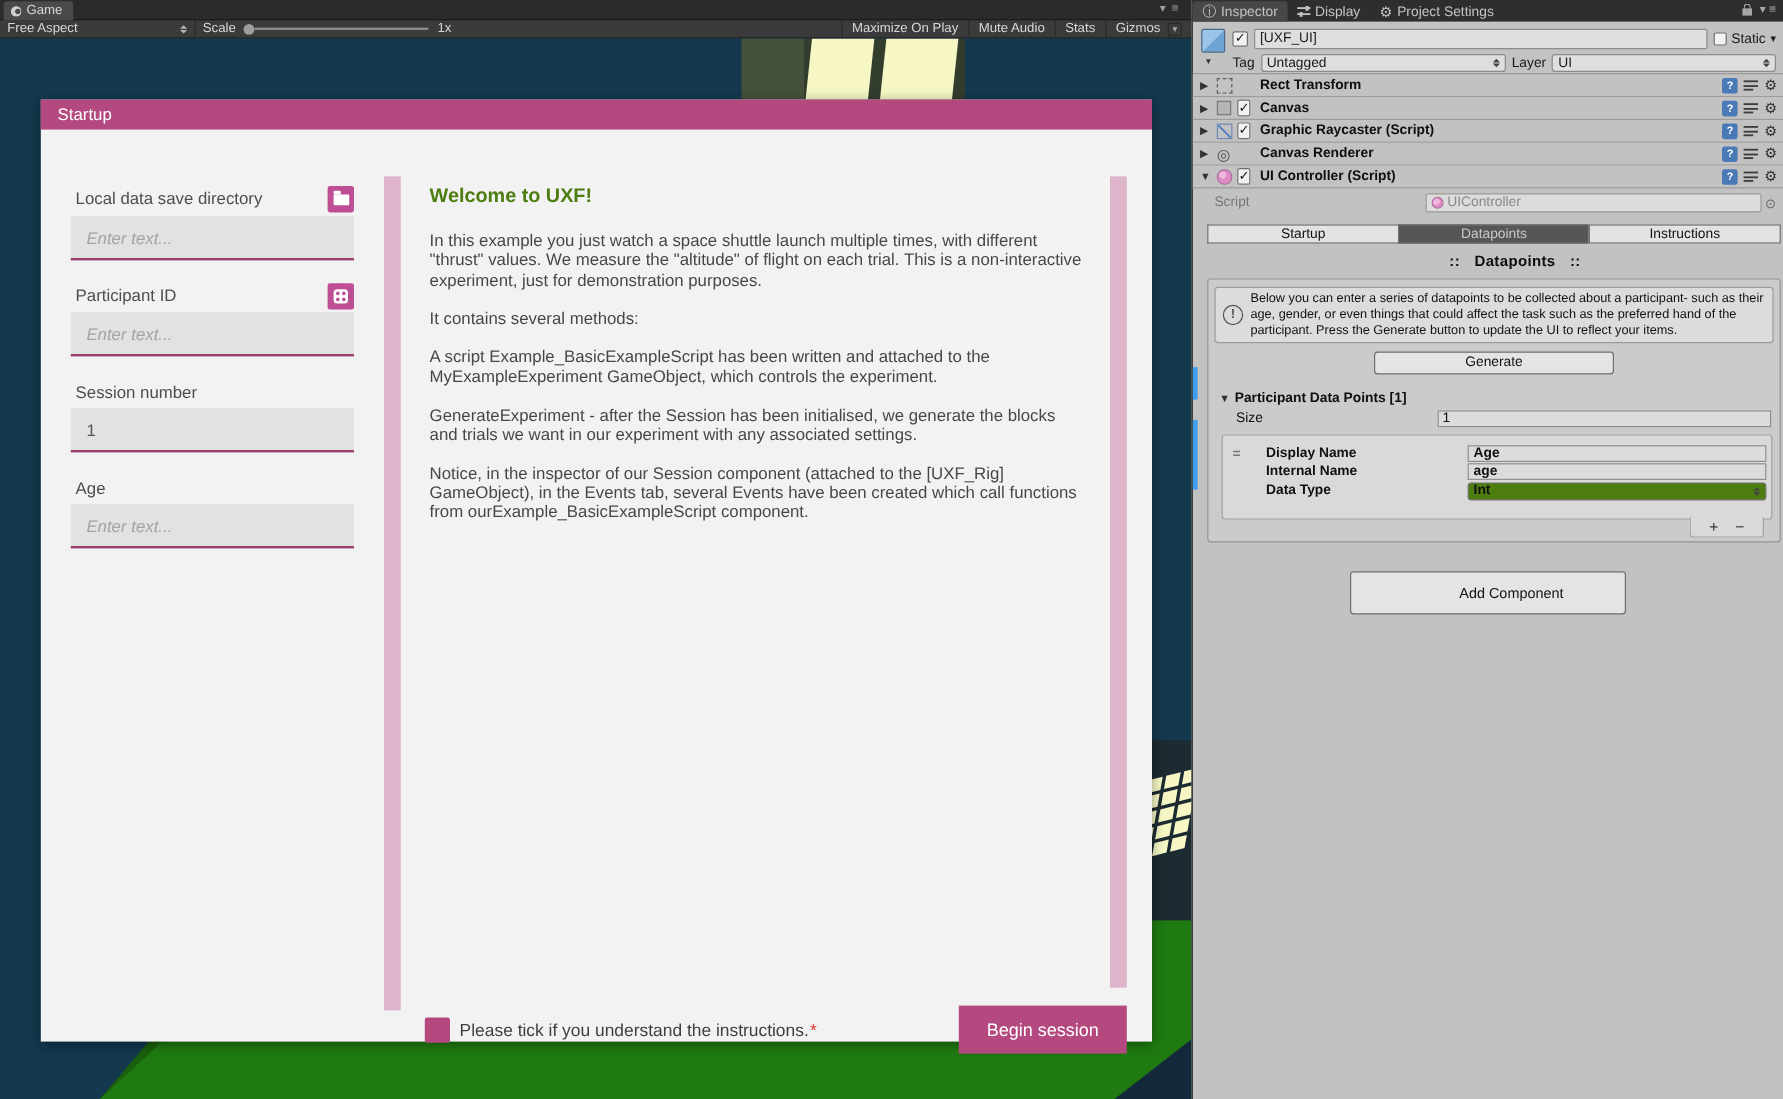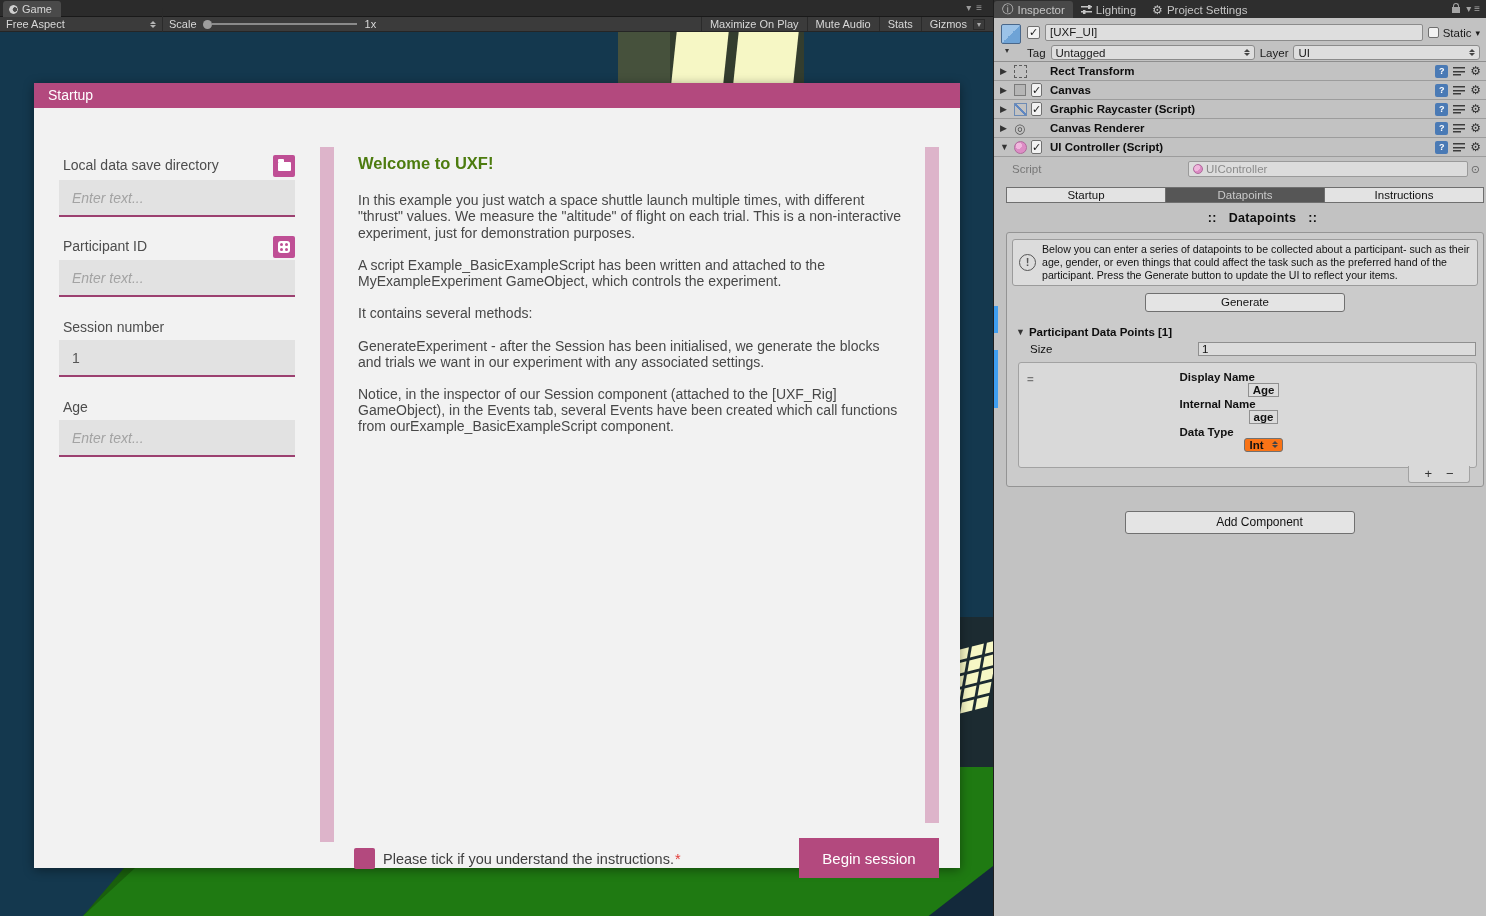--- a/index.html
+++ b/index.html
@@ -158,29 +158,29 @@
   .warn-circle { min-width:17px; height:17px; border:1.5px solid #555; border-radius:50%; color:#555; font-size:11px; font-weight:bold; display:flex; align-items:center; justify-content:center; margin:0 6px 0 2px; }
   .helpbox .txt { font-size:10.6px; line-height:1.22; color:#111; }
   .gen-btn { width:200px; height:19px; margin:7px auto 0 auto; background:#e4e4e4; border:1px solid #707070; border-radius:3px; display:flex; align-items:center; justify-content:center; }
   .foldout-row { margin:14px 0 0 4px; font-weight:bold; display:flex; align-items:center; gap:4px; color:#0e0e0e; }
   .foldout-row .arr { font-size:9px; color:#333; }
   .size-row { display:flex; align-items:center; margin:4px 2px 0 18px; }
   .size-label { width:168px; }
   .size-field { flex:1; height:14px; background:#dcdcdc; border:1px solid #8f8f8f; padding:0 3px; line-height:12px; }
   .item-box { margin:6px 1px 0 6px; background:#d9d9d9; border:1px solid #a2a2a2; border-radius:3px; padding:8px 4px 14px 36px; position:relative; }
   .drag-handle { position:absolute; left:8px; top:10px; color:#777; font-weight:bold; }
-  .item-row { display:flex; align-items:center; margin-bottom:1px;flex-direction:column; }
+  .item-row { display:flex; align-items:center; margin-bottom:1px; }
   .item-label { width:168px; font-weight:bold; }
   .item-field { flex:1; height:14px; background:#dcdcdc; border:1px solid #8f8f8f; padding:0 4px; line-height:12px; font-weight:bold; }
-  .item-dd { flex:1; height:15px; background:#f97316; border:1px solid #707070; border-radius:3px; display:flex; align-items:center; padding:0 4px; font-weight:bold; }
+  .item-dd { flex:1; height:15px; background:#4d7c0f; border:1px solid #707070; border-radius:3px; display:flex; align-items:center; padding:0 4px; font-weight:bold; }
   .item-dd .spacer { flex:1; }
   .list-footer { position:absolute; right:6px; bottom:-16px; width:62px; height:17px; background:#d9d9d9; border:1px solid #a2a2a2; border-top:none; border-radius:0 0 3px 3px; display:flex; align-items:center; justify-content:center; gap:14px; }
   .list-footer span { font-size:13px; color:#333; line-height:13px; }
 
-  .add-comp-btn { width:230px; height:23px; margin:24px auto 0 auto; background:#e4e4e4; border:1px solid #707070; border-radius:3px; display:flex; align-items:center; justify-content:center; font-size:12px;padding-left:39px; }
+  .add-comp-btn { width:230px; height:36px; margin:24px auto 0 auto; background:#e4e4e4; border:1px solid #707070; border-radius:3px; display:flex; align-items:center; justify-content:center; font-size:12px;padding-left:39px; }
 
   .override-bar { position:absolute; left:0; width:4px; background:#3f9ef0; }
   .ob1 { top:306px; height:27px; } .ob2 { top:350px; height:58px; }
 </style>
 </head>
 <body>
 
 <div id="app">
 
   <div class="game-panel">
@@ -293,22 +293,22 @@
               <span class="ph">Enter text...</span>
             </div>
           </div>
 
           <div class="scroll-track scroll-left"></div>
           <div class="scroll-track scroll-right"></div>
 
           <div class="instructions">
             <h1>Welcome to UXF!</h1>
             <p>In this example you just watch a space shuttle launch multiple times, with different "thrust" values. We measure the "altitude" of flight on each trial. This is a non-interactive experiment, just for demonstration purposes.</p>
+            <p>It contains several methods:</p>
             <p>A script Example_BasicExampleScript has been written and attached to the MyExampleExperiment GameObject, which controls the experiment.</p>
-            <p>It contains several methods:</p>
             <p>GenerateExperiment - after the Session has been initialised, we generate the blocks and trials we want in our experiment with any associated settings.</p>
             <p>Notice, in the inspector of our Session component (attached to the [UXF_Rig] GameObject), in the Events tab, several Events have been created which call functions from ourExample_BasicExampleScript component.</p>
           </div>
 
           <div class="consent-row">
             <div class="consent-box"></div>
             <span class="consent-label">Please tick if you understand the instructions.</span>
             <span class="req">*</span>
           </div>
           <div class="begin-btn">
@@ -320,21 +320,21 @@
   </div>
 
   <div class="inspector">
     <div class="insp-tabstrip">
       <div class="insp-tab active">
         <span>ⓘ</span>
         <span>Inspector</span>
       </div>
       <div class="insp-tab">
         <span class="sliders-icon"></span>
-        <span>Lighting</span>
+        <span>Display</span>
       </div>
       <div class="insp-tab">
         <span style="font-size:12px;">⚙</span>
         <span>Project Settings</span>
       </div>
       <div class="insp-tabicons">
         <span class="lock-glyph"></span>
         <span style="font-size:10px;">▾ ≡</span>
       </div>
     </div>

